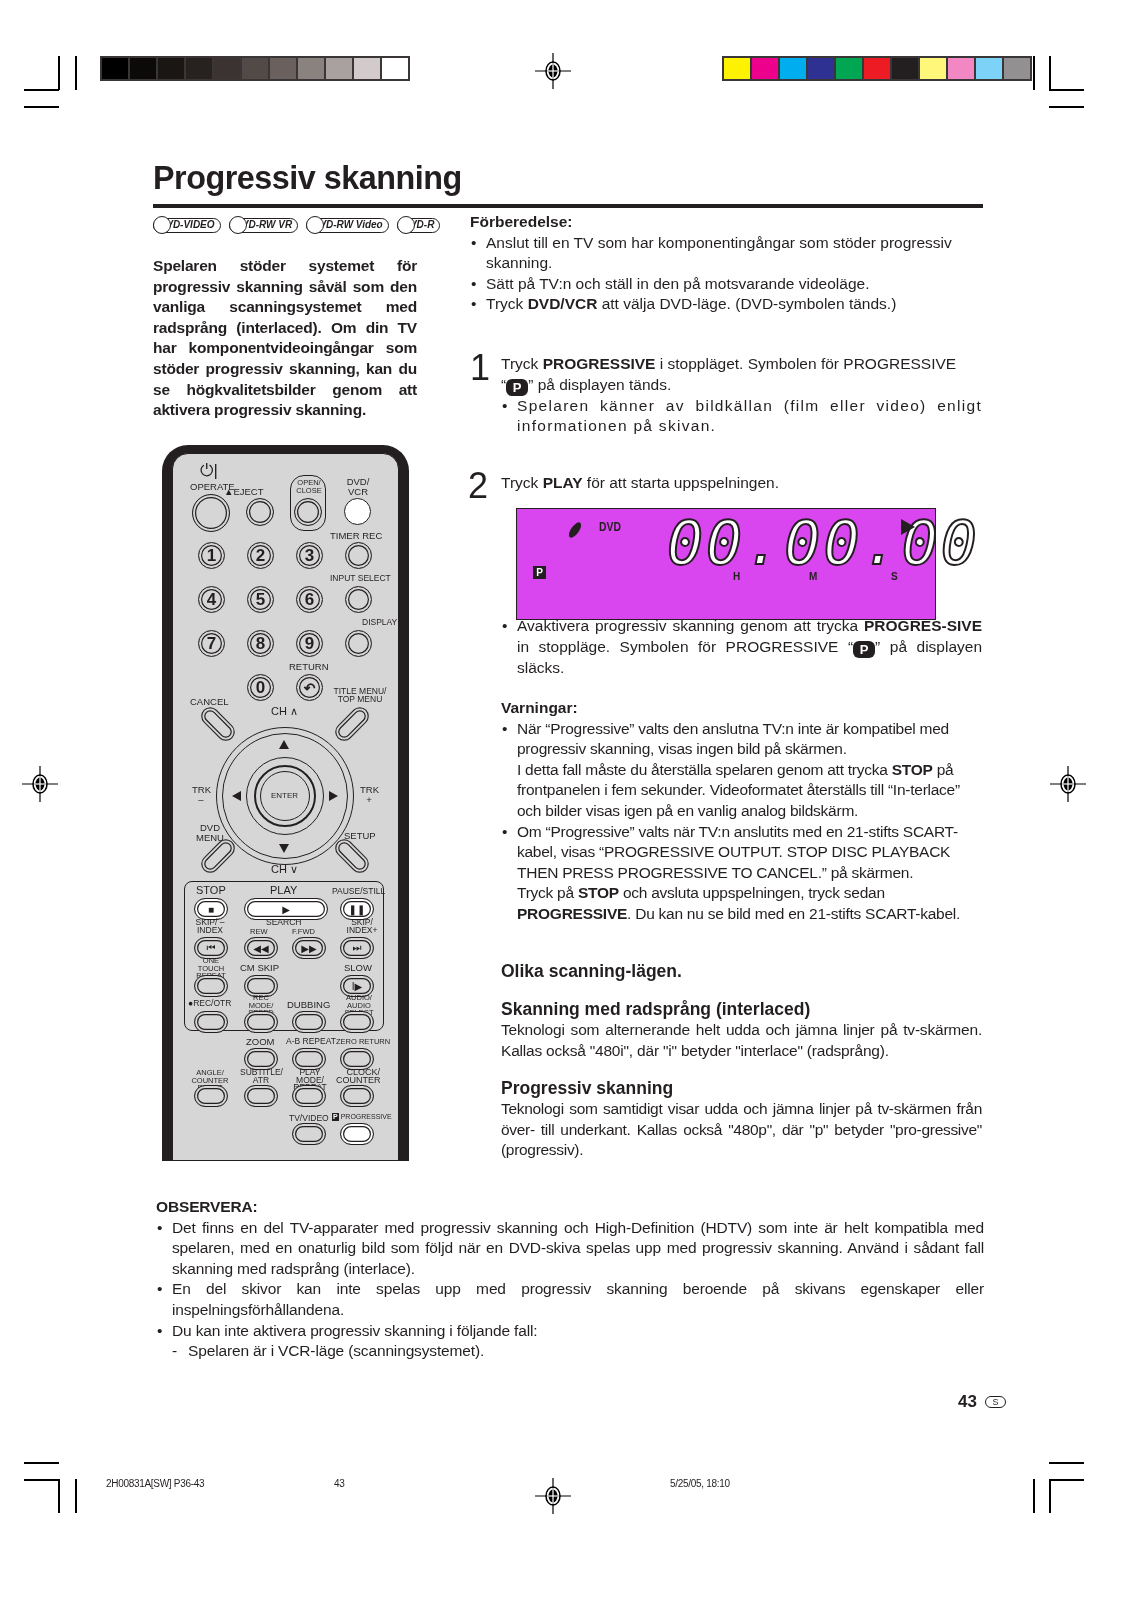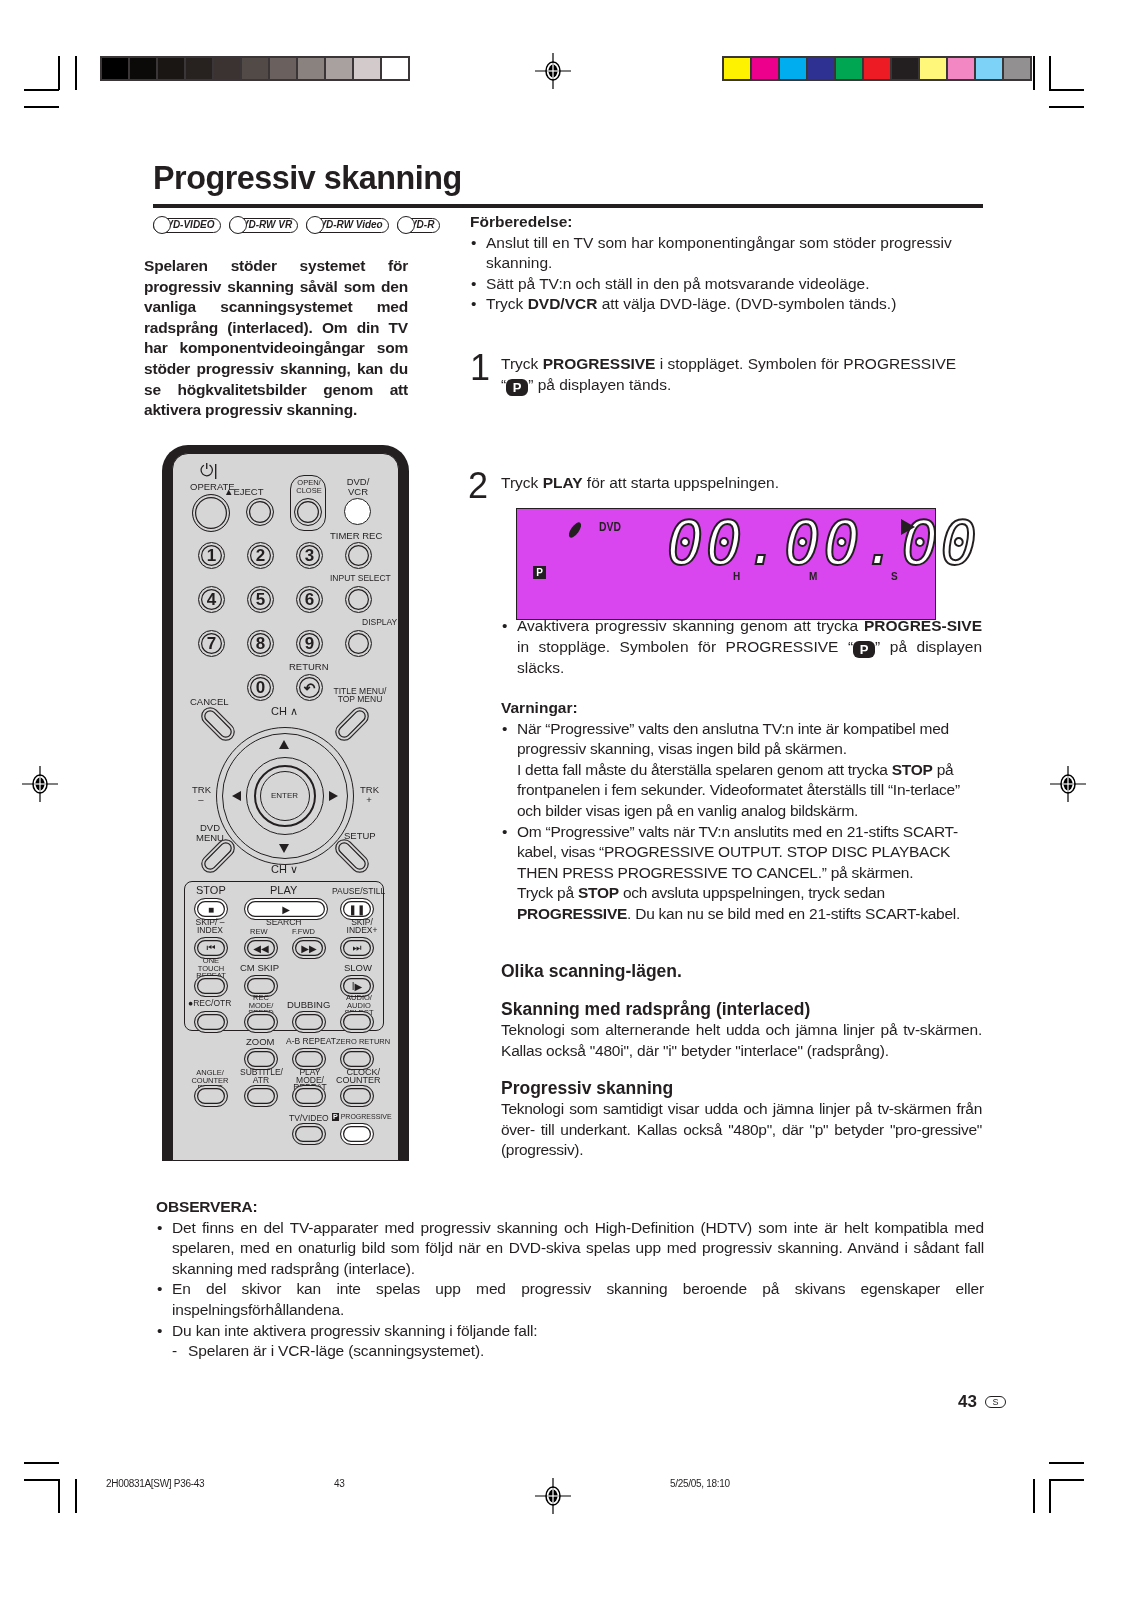--- a/index.html
+++ b/index.html
@@ -17,21 +17,21 @@
 
   h1.title { position: absolute; left: 153px; top: 158px; font-size: 34px; font-weight: bold; letter-spacing: -0.5px; transform: scaleX(0.95); transform-origin: left; }
   .title-rule { position: absolute; left: 153px; top: 204px; width: 830px; height: 4px; background: #231f20; }
 
   .disc-icons { position: absolute; left: 153px; top: 218px; display: flex; gap: 8px; align-items: center; }
   .disc { display: inline-flex; align-items: center; font-size: 11px; font-weight: bold; font-style: italic; color:#fff;
           -webkit-text-stroke: 0.6px #231f20; paint-order: stroke; }
   .disc .ring { width: 18px; height: 18px; border: 1.5px solid #231f20; border-radius: 50%; margin-right: -6px; background: #fff; }
   .disc .lbl { color: #231f20; background: #fff; border: 1.3px solid #231f20; border-radius: 8px; padding: 1px 5px; line-height: 1.05; text-align: center; font-size: 10px; -webkit-text-stroke: 0; }
 
-  .intro { position: absolute; left: 144px; top: 256px; width: 264px; font-size: 15.5px; font-weight: bold; line-height: 20.6px; text-align: justify; letter-spacing: -0.2px; }
+  .intro { position: absolute; left: 153px; top: 256px; width: 264px; font-size: 15.5px; font-weight: bold; line-height: 20.6px; text-align: justify; letter-spacing: -0.2px; }
 
   .col-right { position: absolute; left: 470px; width: 512px; font-size: 15.5px; line-height: 20.6px; }
   .col-right b { font-weight: bold; }
   .hdr { font-weight: bold; }
   ul.bul { list-style: none; }
   ul.bul li { position: relative; padding-left: 16px; }
   ul.bul li::before { content: "•"; position: absolute; left: 1px; top: 0; }
 
   .stepnum { position: absolute; font-size: 36px; font-weight: normal; line-height: 1; }
   .pbadge { display: inline-block; background: #231f20; color: #fff; border-radius: 6px; font-weight: bold; font-size: 13px; width: 22px; height: 17px; line-height: 17px; text-align: center; vertical-align: -2px; }
@@ -184,20 +184,23 @@
     <li>Anslut till en TV som har komponentingångar som stöder progressiv skanning.</li>
     <li>Sätt på TV:n och ställ in den på motsvarande videoläge.</li>
     <li><span>Tryck </span><b>DVD/VCR</b><span> att välja DVD-läge. (DVD-symbolen tänds.)</span></li>
   </ul>
 </div>
 
 <div class="stepnum" style="left:470px;top:350px;">1</div>
 <div class="col-right" style="left:501px;width:481px;top:354px;">
   <div><span>Tryck </span><b>PROGRESSIVE</b><span> i stoppläget. Symbolen för PROGRESSIVE</span></div>
   <div><span>“</span><span class="pbadge">P</span><span>” på displayen tänds.</span></div>
+  <ul class="bul" style="letter-spacing:1.3px;text-align:justify;">
+      <li>Spelaren känner av bildkällan (film eller video) enligt informationen på skivan.</li>
+    </ul>
 </div>
 
 <div class="stepnum" style="left:468px;top:468px;">2</div>
 <div class="col-right" style="left:501px;top:473px;"><span>Tryck </span><b>PLAY</b><span> för att starta uppspelningen.</span></div>
 
 <div class="lcd">
   <div class="discglyph"></div>
   <div class="dvd">DVD</div>
   <div class="p">P</div>
   <div class="time">00.00.00</div>

